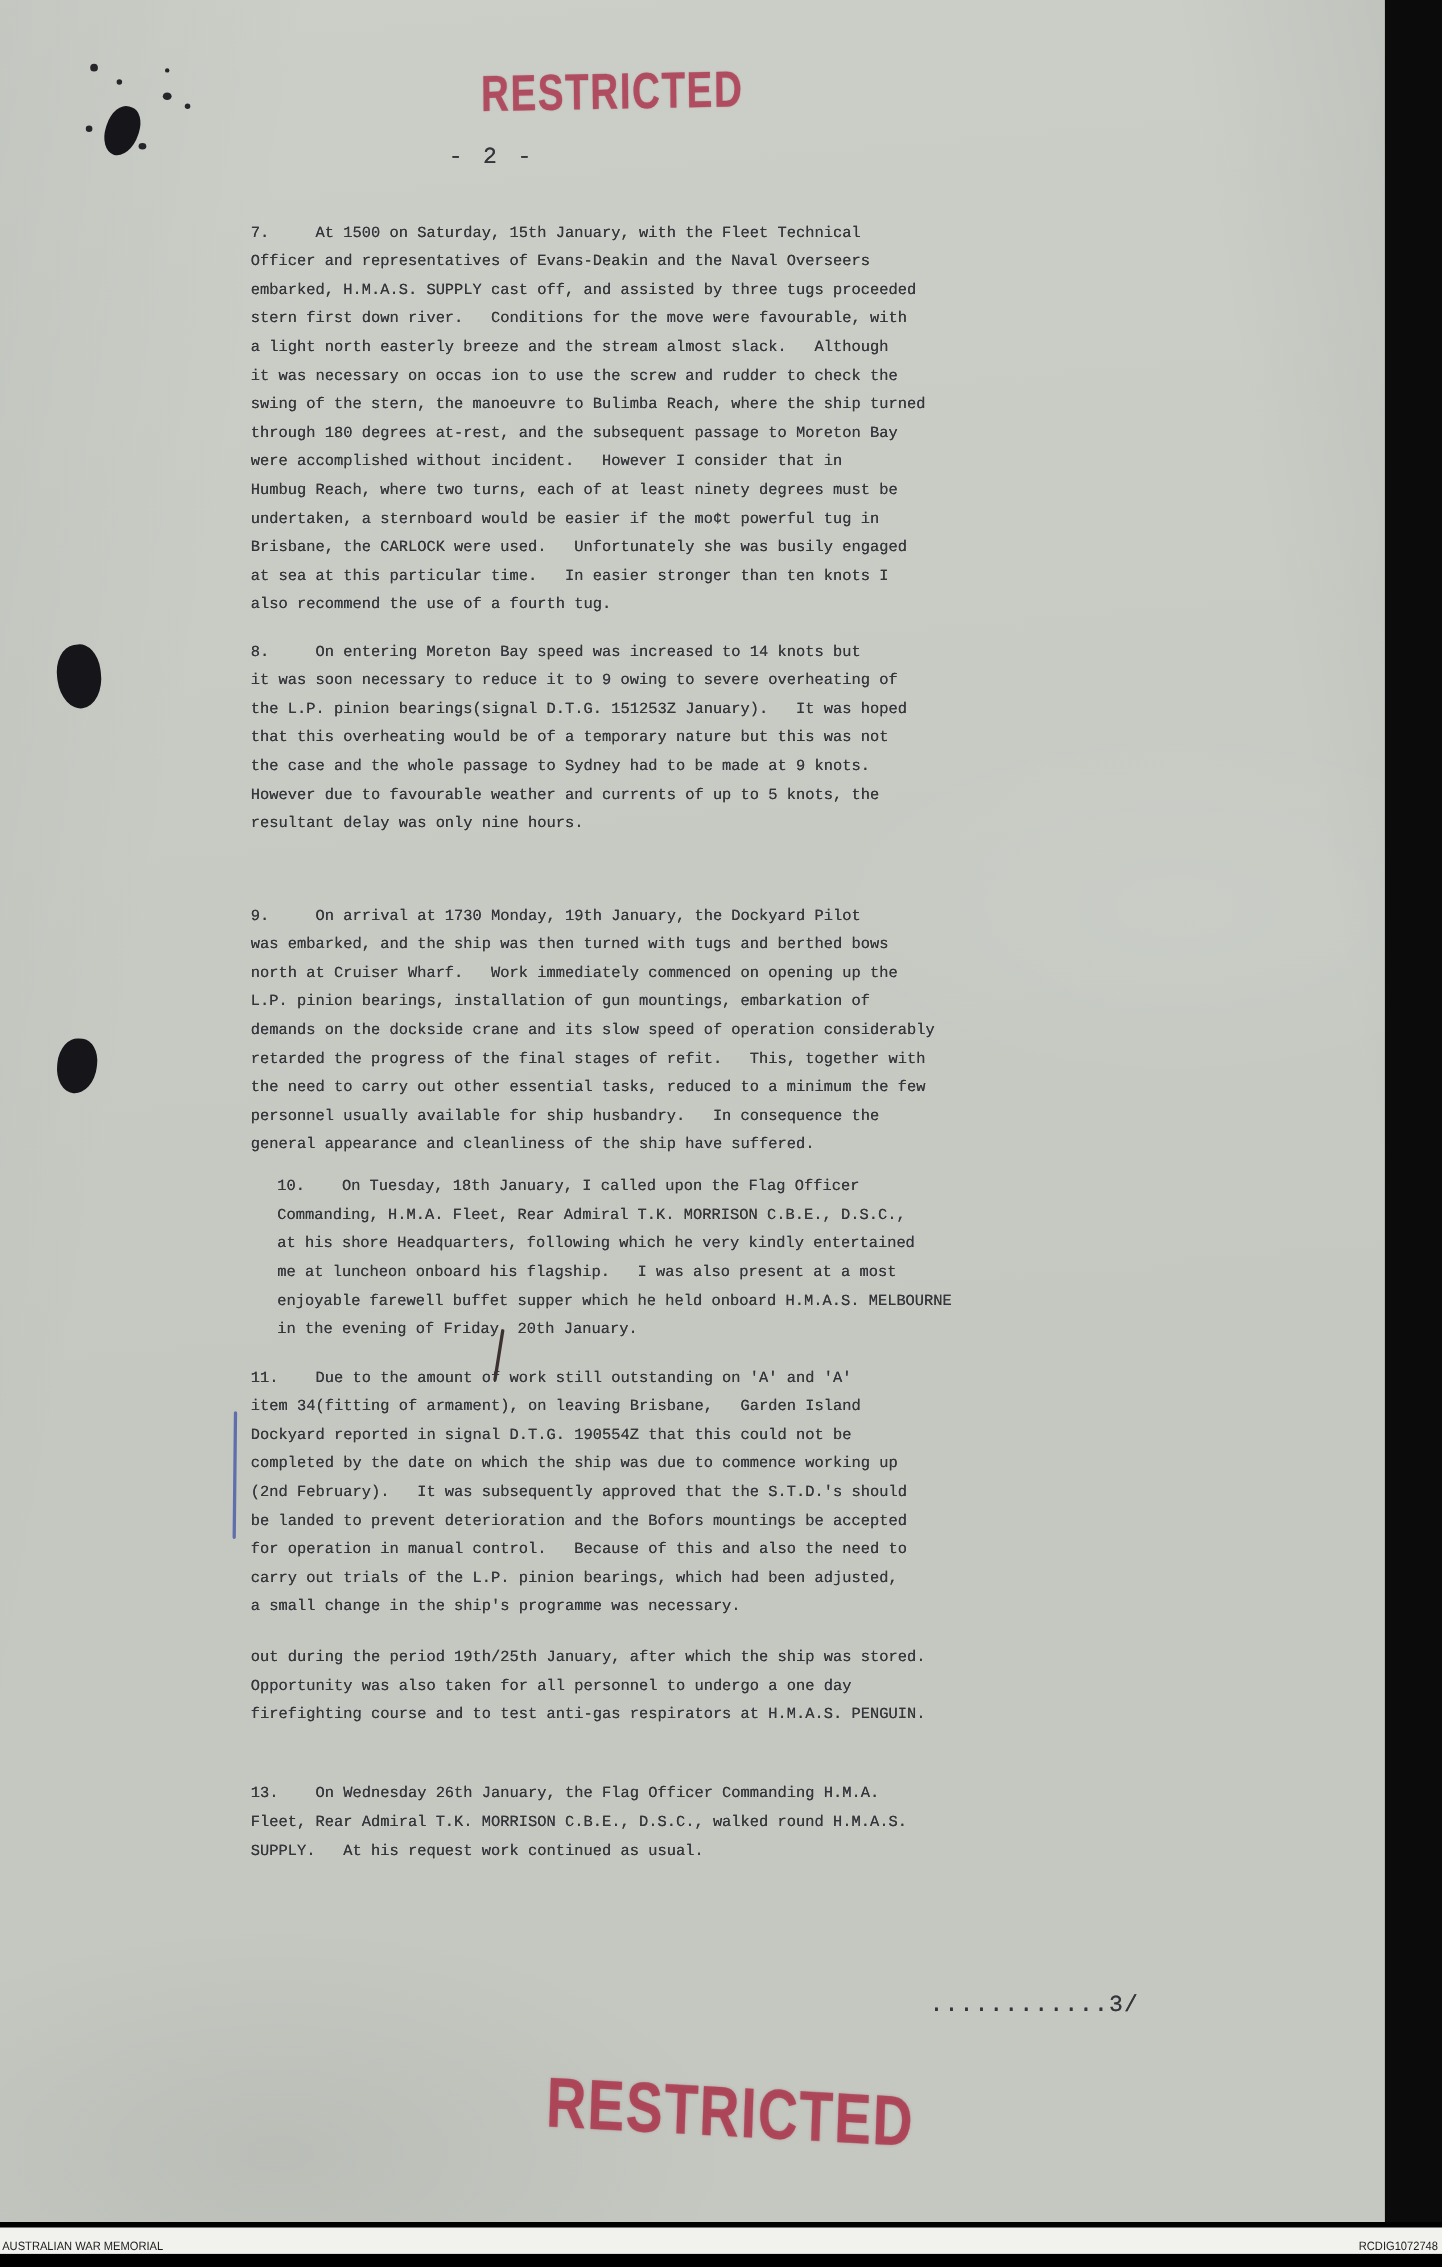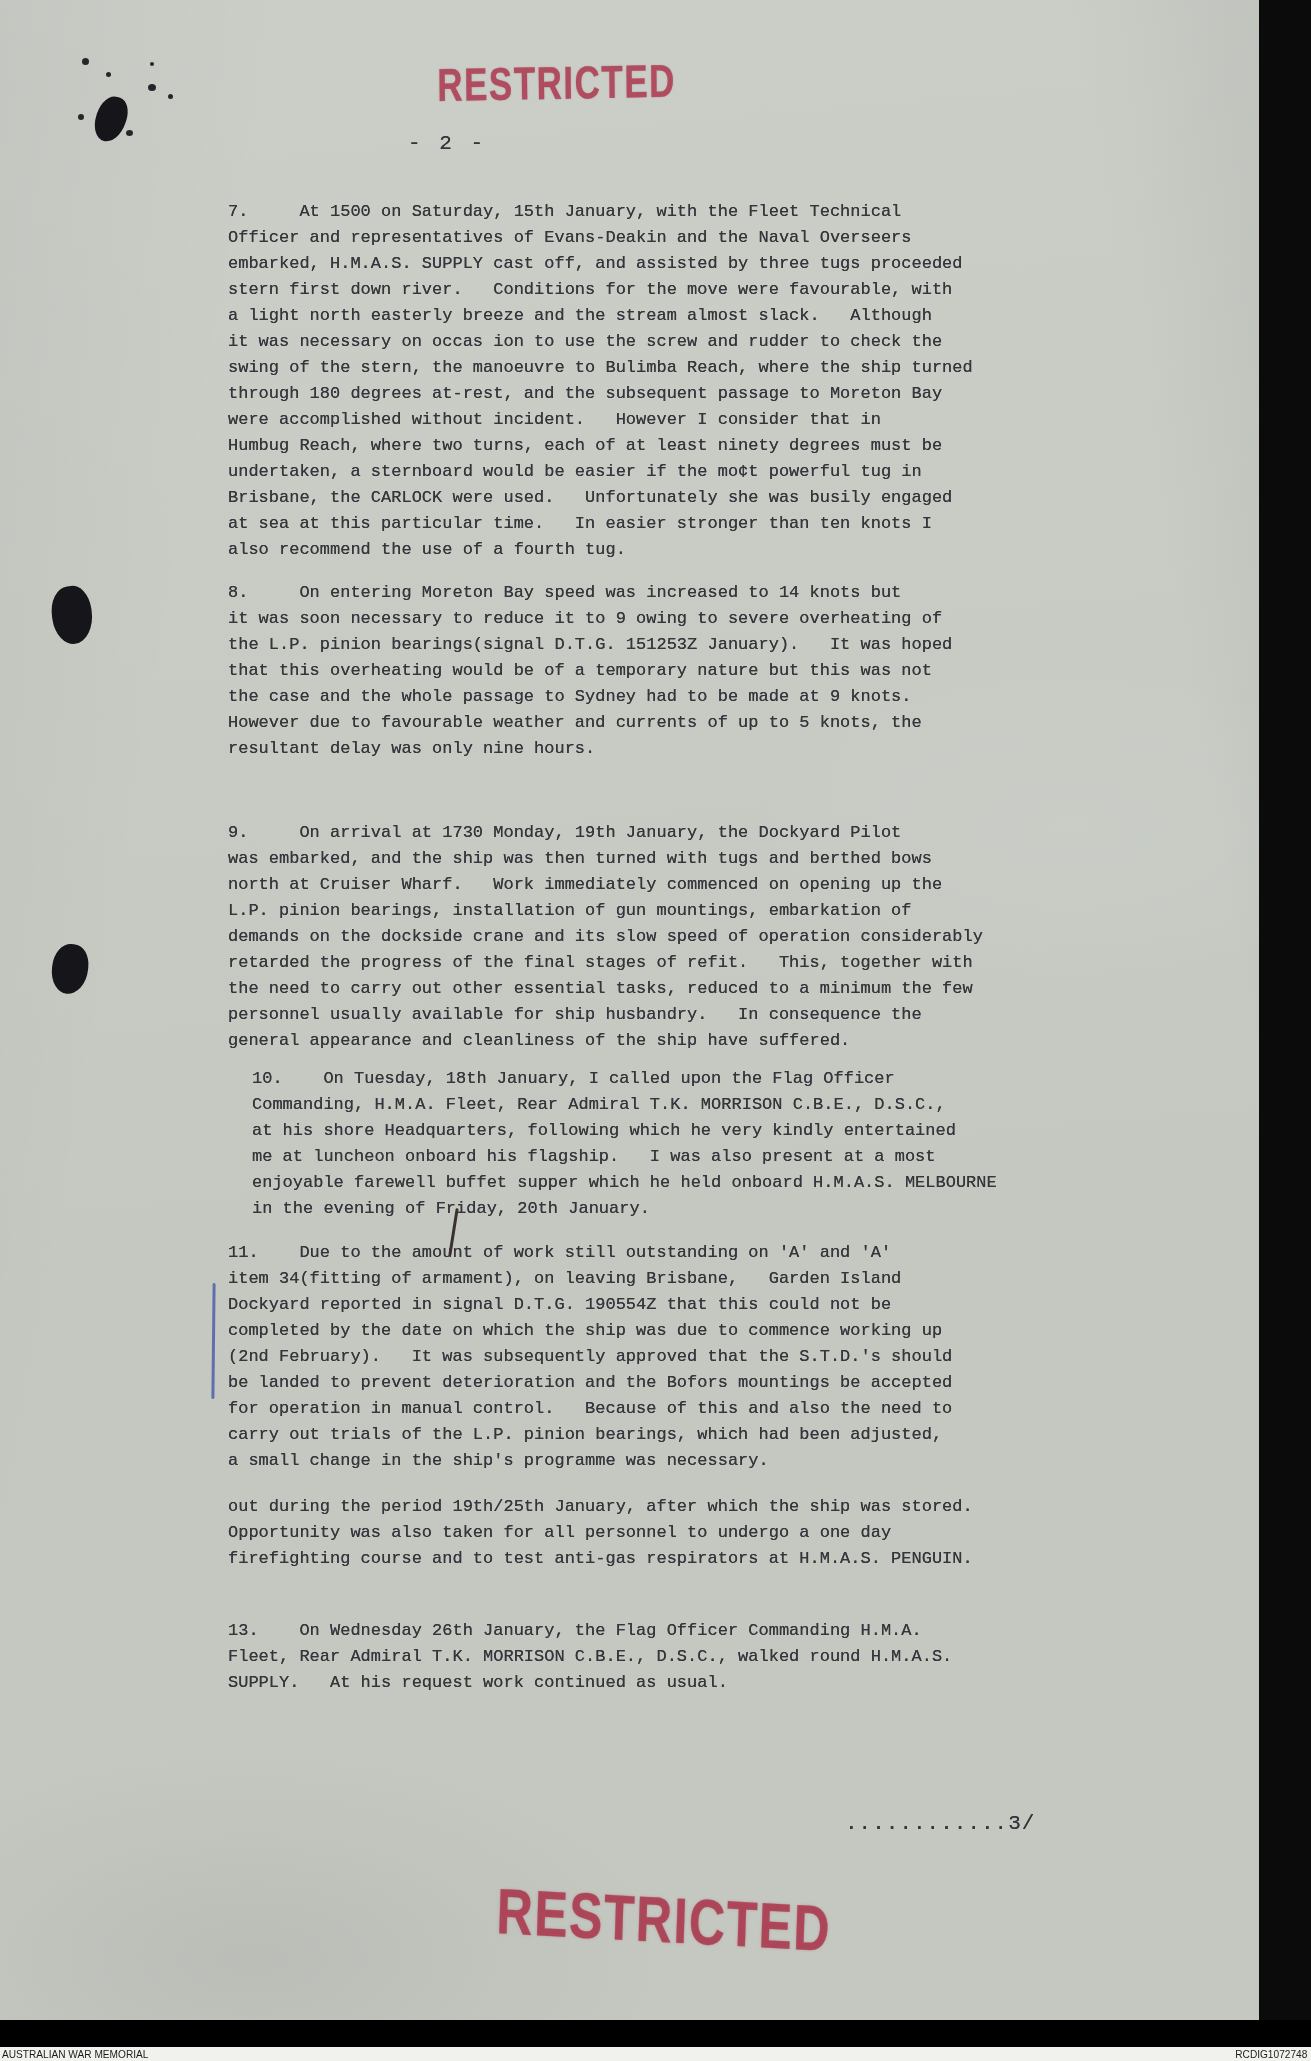--- a/index.html
+++ b/index.html
@@ -16,21 +16,21 @@
       linear-gradient(100deg, rgba(0,0,0,0.035) 0%, rgba(0,0,0,0) 18%),
       linear-gradient(260deg, rgba(0,0,0,0.05) 0%, rgba(0,0,0,0) 12%),
       linear-gradient(175deg, rgba(255,255,255,0.05) 0%, rgba(0,0,0,0.02) 60%),
       radial-gradient(ellipse 600px 300px at 20% 95%, rgba(0,0,0,0.05), rgba(0,0,0,0) 70%),
       radial-gradient(ellipse 500px 250px at 85% 40%, rgba(255,255,255,0.06), rgba(255,255,255,0) 70%);
   }
   
   .para{position:absolute;left:228px;}
   .line{
     white-space:pre;
-    font-size:17px;line-height:26px;
+    font-size:14px;line-height:26px;
     color:#35353b;
     text-shadow:0 0 0.6px rgba(45,45,52,0.85);
   }
   .page-number{
     position:absolute;left:408px;top:132px;
     font-size:21px;letter-spacing:3px;color:#35353b;
     text-shadow:0 0 0.6px rgba(45,45,52,0.85);white-space:pre;
   }
   .continuation{
     position:absolute;left:845px;top:1812px;
@@ -64,21 +64,21 @@
   }
   .pen-slash{
     position:absolute;left:452px;top:1208px;width:3px;height:48px;
     background:#3c3130;border-radius:2px;transform:rotate(9deg);
   }
   
   .footer-bar{
     position:absolute;left:0;top:2020px;width:1311px;height:41px;background:#000;
   }
   .footer-strip{
-    position:absolute;left:0;bottom:0;width:1311px;height:14px;background:#f1f1ee;text-align:center;
+    position:absolute;left:0;bottom:12px;width:1311px;height:24px;background:#f1f1ee;text-align:center;
   }
   .footer-text{
     position:absolute;bottom:1px;
     font-family:"Liberation Sans","DejaVu Sans",sans-serif;
     font-size:11px;color:#1c1c1c;letter-spacing:0;
     transform:scaleX(0.92);white-space:nowrap;
   }
   .footer-left{left:2px;transform-origin:left bottom;}
   .footer-right{right:4px;transform-origin:right bottom;}
 </style>

